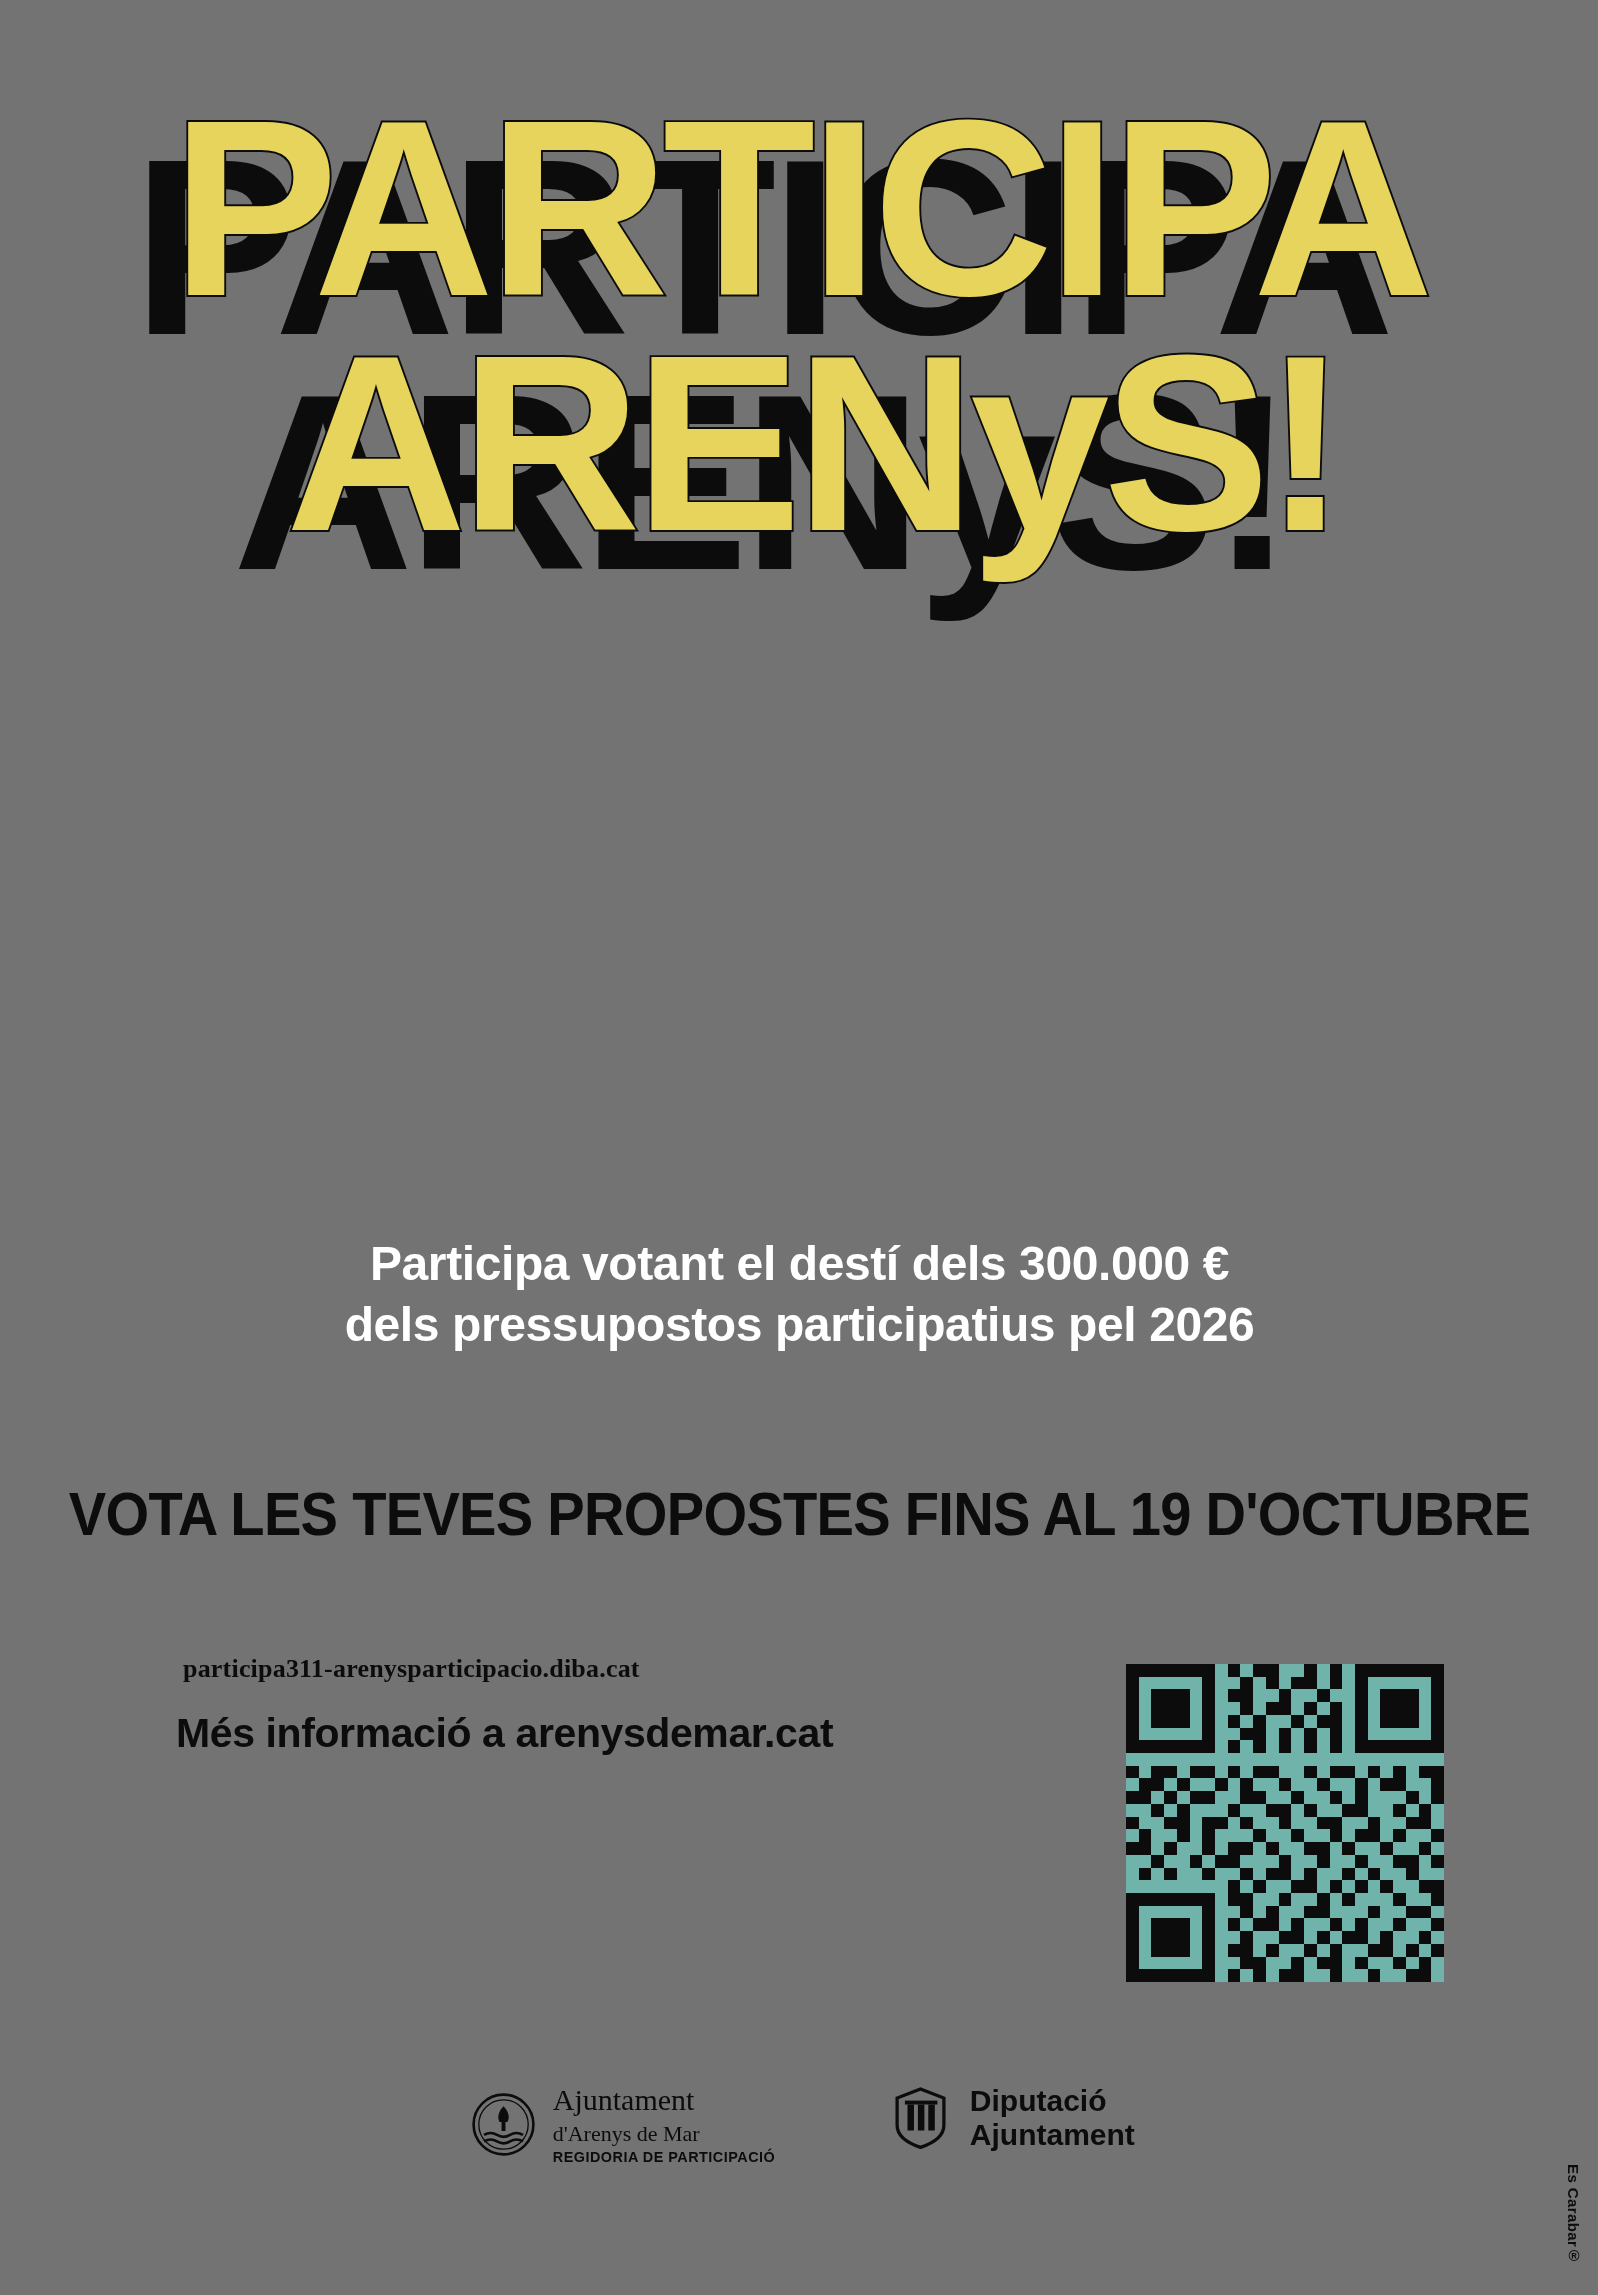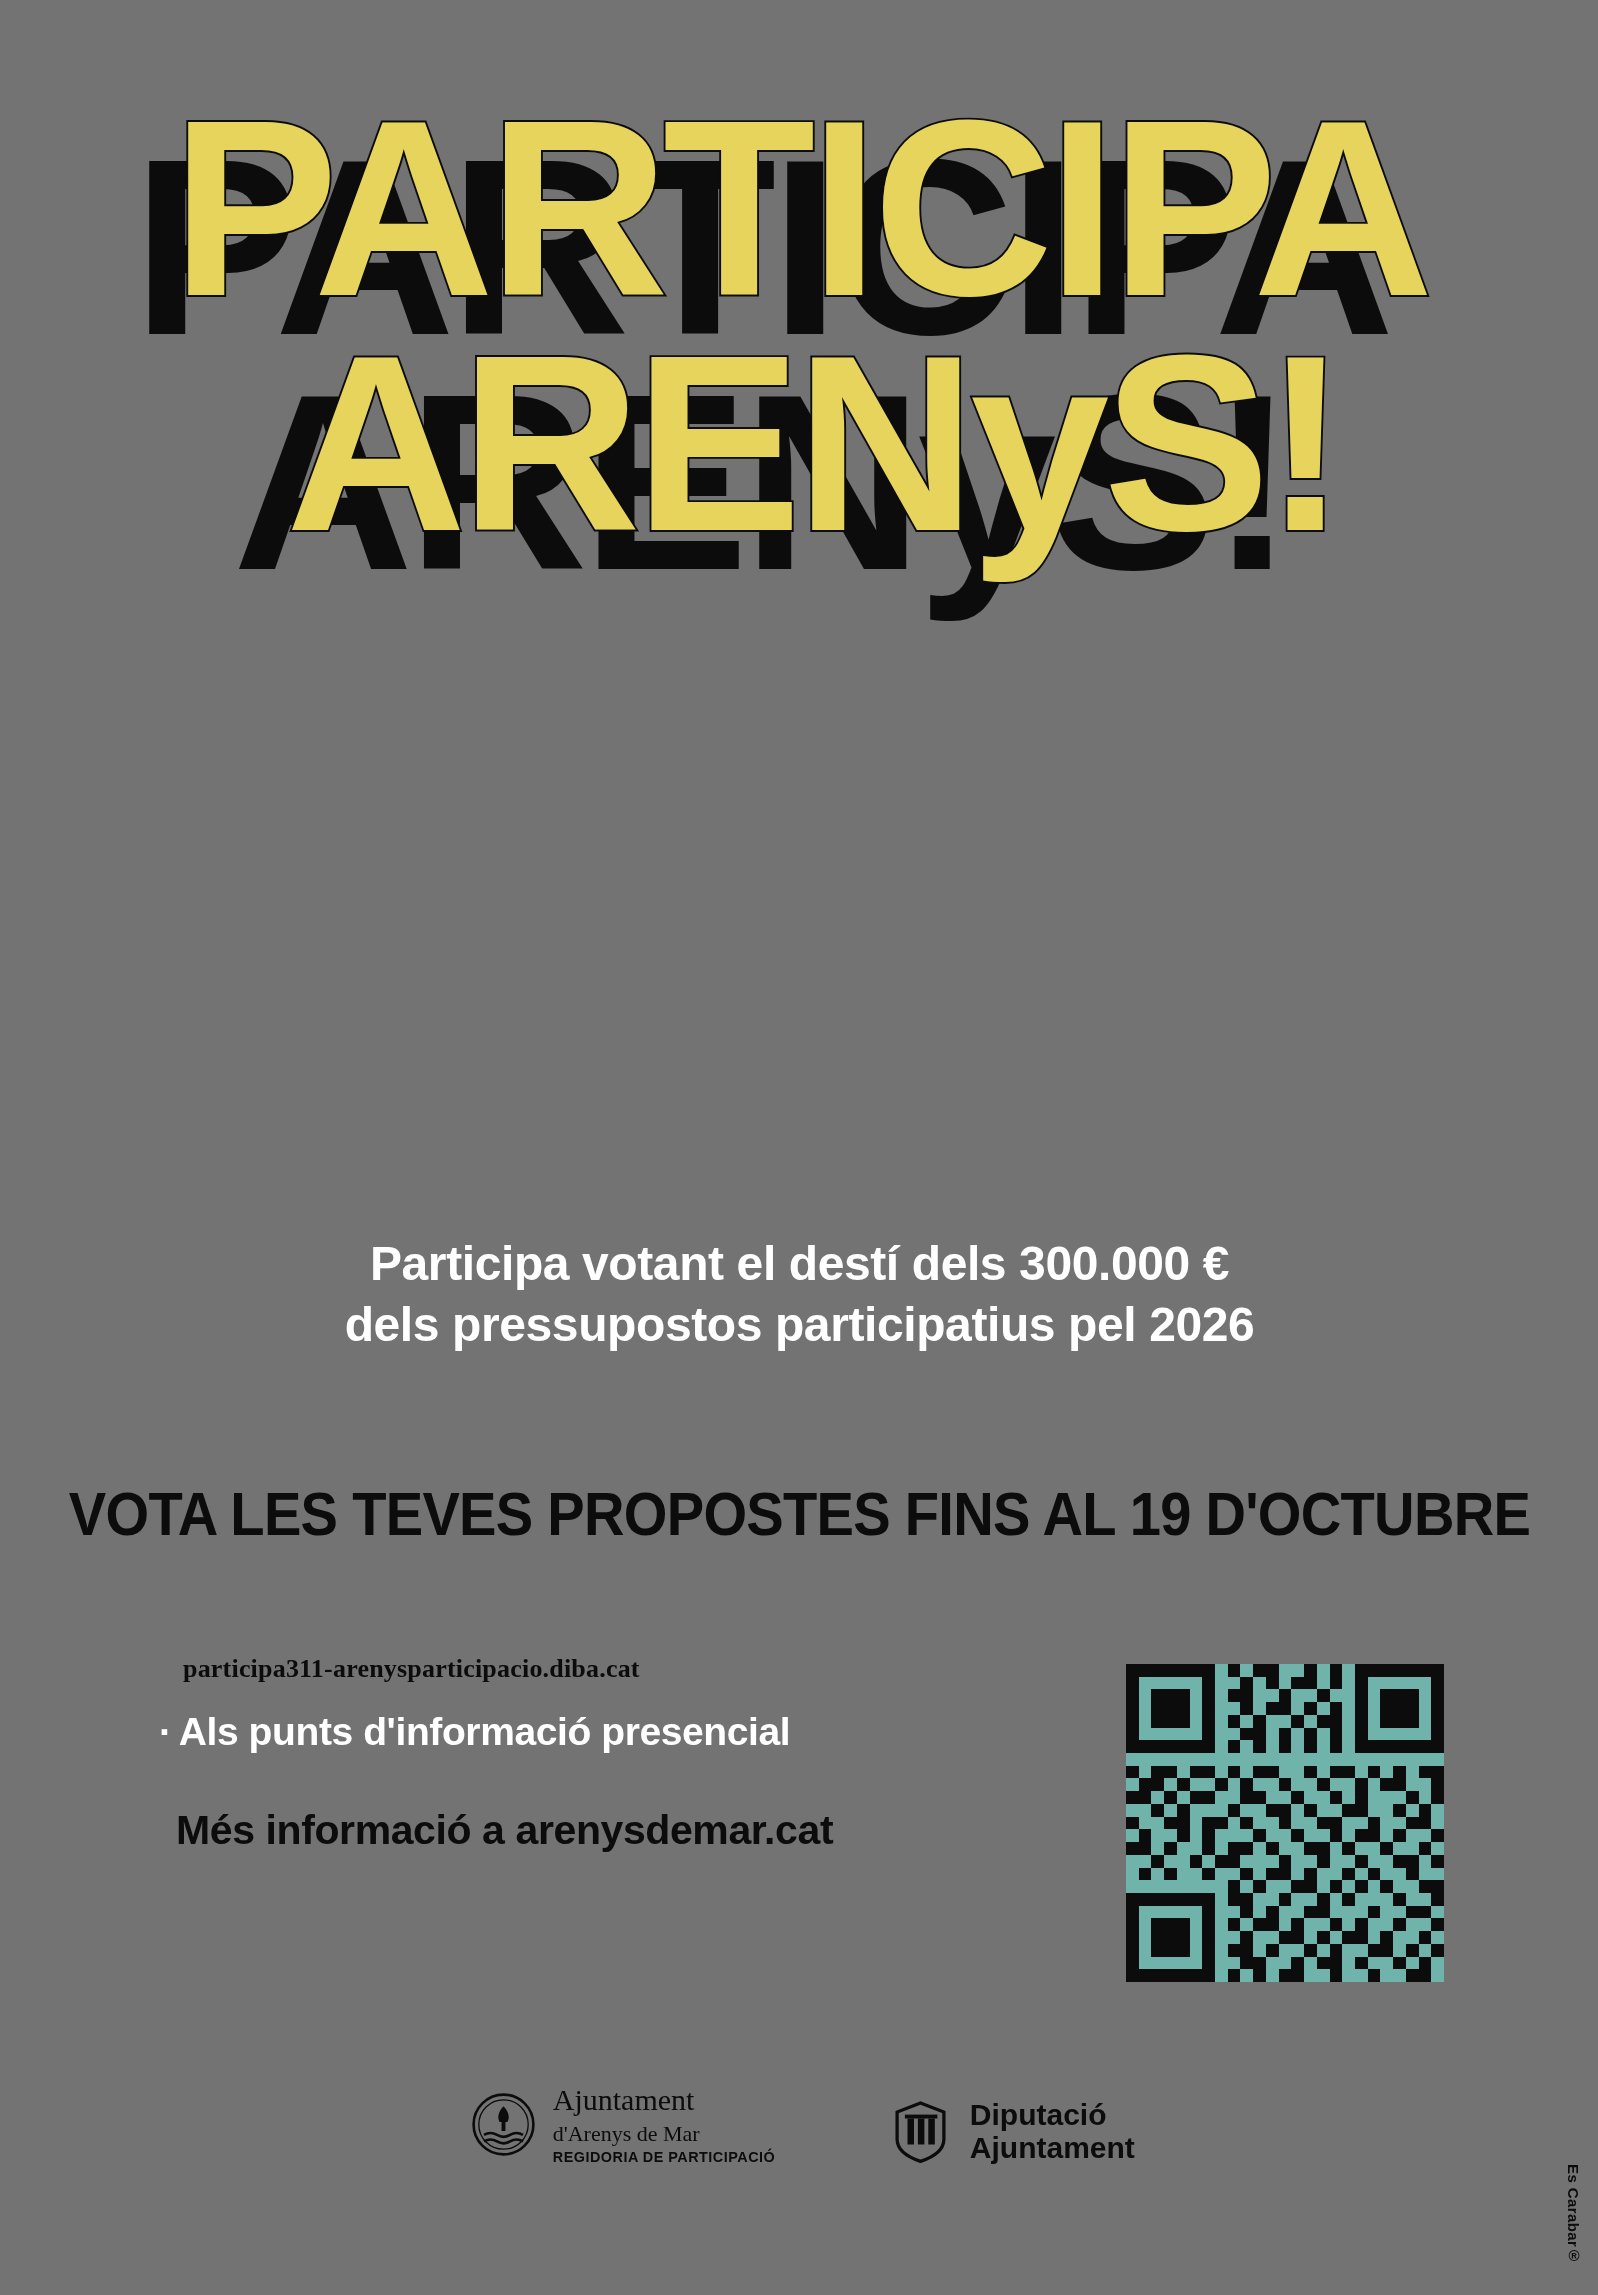--- a/index.html
+++ b/index.html
@@ -152,21 +152,21 @@
   .qr-wrap svg { display: block; }
 
   
   .footer {
     position: absolute;
     left: 7px;
     right: 0;
     top: 2084px;
     display: flex;
     justify-content: center;
-    align-items: flex-end;
+    align-items: flex-start;
     gap: 113px;
   }
 
   .logo {
     display: flex;
     align-items: center;
     gap: 16.6px;
     color: #0c0c0c;
   }
 
@@ -235,23 +235,20 @@
 
   <div class="subtitle">
     <div>Participa votant el destí dels 300.000 €</div>
     <div>dels pressupostos participatius pel 2026</div>
   </div>
 
   <div class="callout">VOTA LES TEVES PROPOSTES FINS AL 19 D'OCTUBRE</div>
 
   <div class="info">
     <div class="url">participa311-arenysparticipacio.diba.cat</div>
-    <div class="bullet bullet2">
-      <span class="dot">·</span><span>Als punts d'informació presencial</span>
-    </div>
     <div class="moreinfo">Més informació a arenysdemar.cat</div>
   </div>
 
   <div class="qr-wrap">
     <svg width="318" height="318" viewBox="0 0 25 25" shape-rendering="crispEdges">
       <rect width="25" height="25" fill="#6fb3ab"></rect>
       <g fill="#0c0c0c">
 
         <rect x="0" y="0" width="7" height="1"></rect>
           <rect x="0" y="6" width="7" height="1"></rect>

